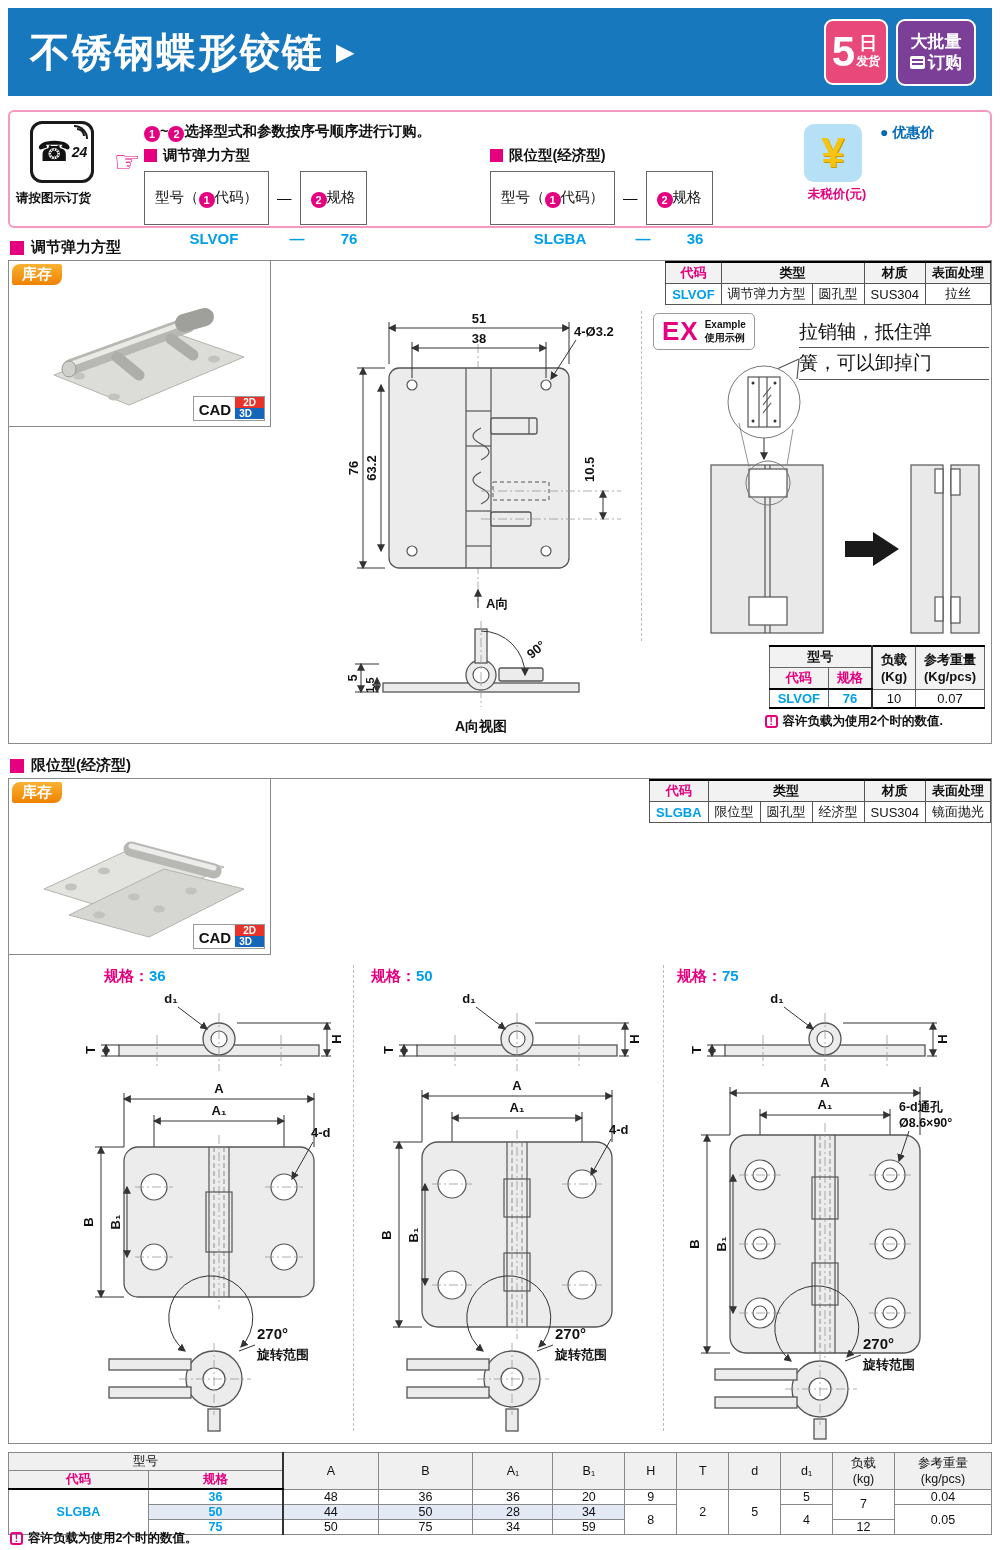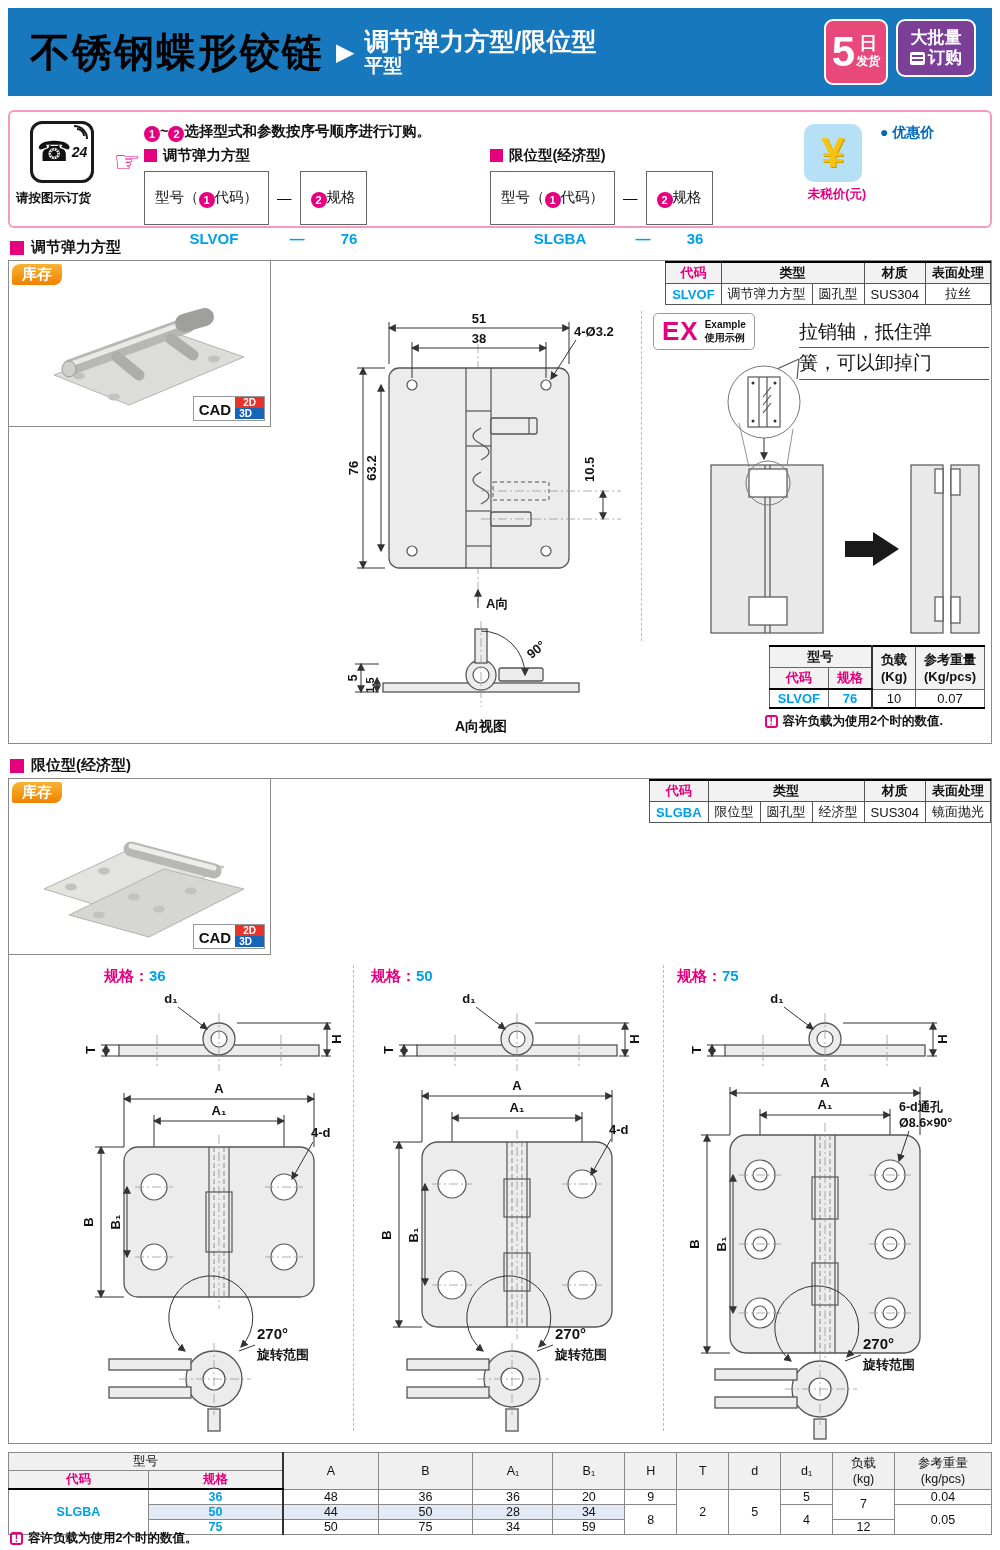--- a/index.html
+++ b/index.html
@@ -2,33 +2,33 @@
 <html><head>
 <meta charset="utf-8">
 <style>
   * { margin:0; padding:0; box-sizing:border-box; }
   body { background:#fff; font-family:"Liberation Sans","DejaVu Sans",sans-serif; color:#111; }
   #page { position:relative; width:1000px; height:1550px; background:#fff; overflow:hidden; }
 
   
   .topbar { position:absolute; left:8px; top:8px; width:984px; height:88px; background:#1878be;
             display:flex; align-items:center; padding:0 14px 0 22px; }
-  .topbar .title { color:#000000; font-size:40px; font-weight:bold; letter-spacing:2px; }
+  .topbar .title { color:#ffffff; font-size:40px; font-weight:bold; letter-spacing:2px; }
   .topbar .arrow { color:#fff; font-size:24px; margin:0 10px 0 12px; }
   .topbar .subblock { color:#fff; line-height:1.15; }
   .topbar .sub1 { font-size:25px; font-weight:bold; }
   .topbar .sub2 { font-size:19px; font-weight:bold; }
   .badge { border:2px solid #fff; border-radius:9px; color:#fff; display:flex; align-items:center;
            justify-content:center; }
   .badge-days { position:absolute; right:104px; top:11px; width:64px; height:66px; background:#e8487a; }
   .badge-days .num { font-size:42px; font-weight:bold; line-height:1; }
   .badge-days .col { display:flex; flex-direction:column; align-items:center; margin-left:1px; }
   .badge-days .unit { font-size:18px; font-weight:bold; line-height:1.1; }
   .badge-days .txt { font-size:12px; font-weight:bold; }
-  .badge-bulk { position:absolute; right:16px; top:11px; width:80px; height:58px; background:#7c3f98;
+  .badge-bulk { position:absolute; right:16px; top:11px; width:80px; height:67px; background:#7c3f98;
                 flex-direction:column; line-height:1.2; }
   .badge-bulk .l1 { font-size:17px; font-weight:bold; }
   .badge-bulk .l2 { font-size:17px; font-weight:bold; display:flex; align-items:center; gap:3px; }
   .bulk-ico { width:15px; height:13px; background:#fff; border-radius:2px; position:relative; display:inline-block; }
   .bulk-ico:before { content:""; position:absolute; left:2px; top:3px; width:11px; height:2px; background:#7c3f98; box-shadow:0 4px 0 #7c3f98; }
 
   
   .order-box { position:absolute; left:8px; top:110px; width:984px; height:118px;
                border:2px solid #f49ac1; border-radius:6px; background:#fff; }
   .phone-ico { position:absolute; left:20px; top:9px; width:64px; height:62px; border:3px solid #1a1a1a;
@@ -142,24 +142,20 @@
       <path d="M0,0 L10,5 L0,10 z" fill="#333"></path>
     </marker>
   </defs>
 </svg>
 
 <div id="page">
 
   <div class="topbar">
     <span class="title">不锈钢蝶形铰链</span>
     <span class="arrow">▶</span>
-    <span class="subblock">
-      <span class="sub1" style="display:block">调节弹力方型/限位型</span>
-      <span class="sub2" style="display:block">平型</span>
-    </span>
     <span class="badge badge-days">
       <span class="num">5</span>
       <span class="col">
         <span class="unit">日</span>
         <span class="txt">发货</span>
       </span>
     </span>
     <span class="badge badge-bulk">
       <span class="l1">大批量</span>
       <span class="l2">

